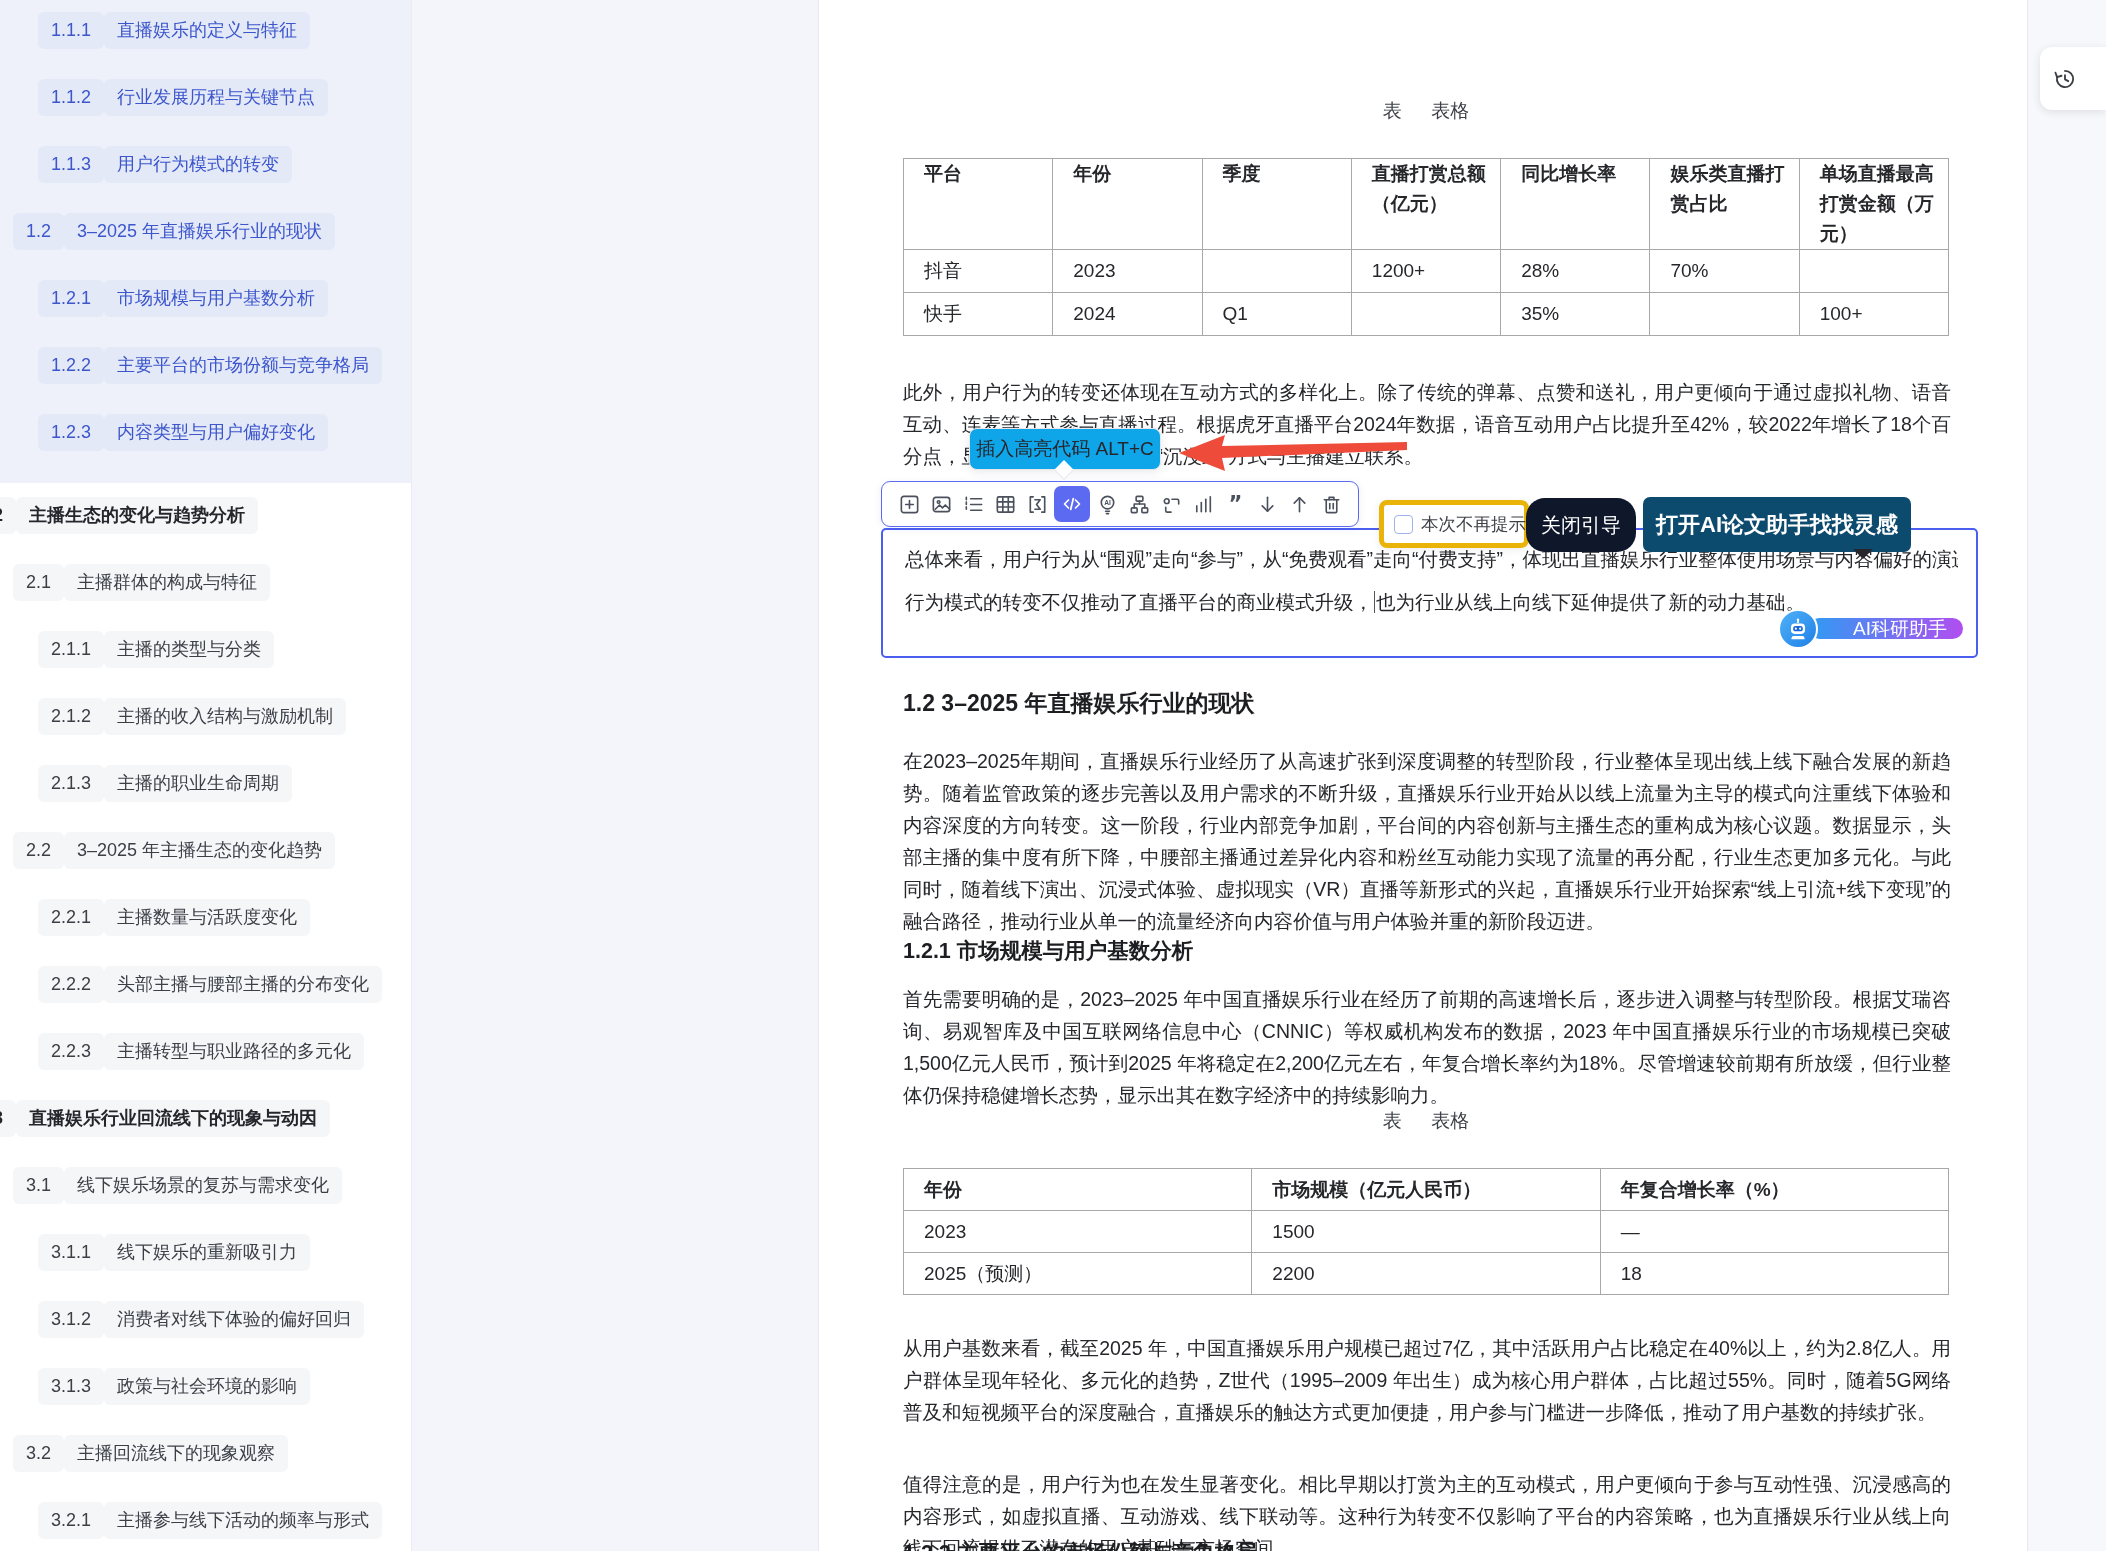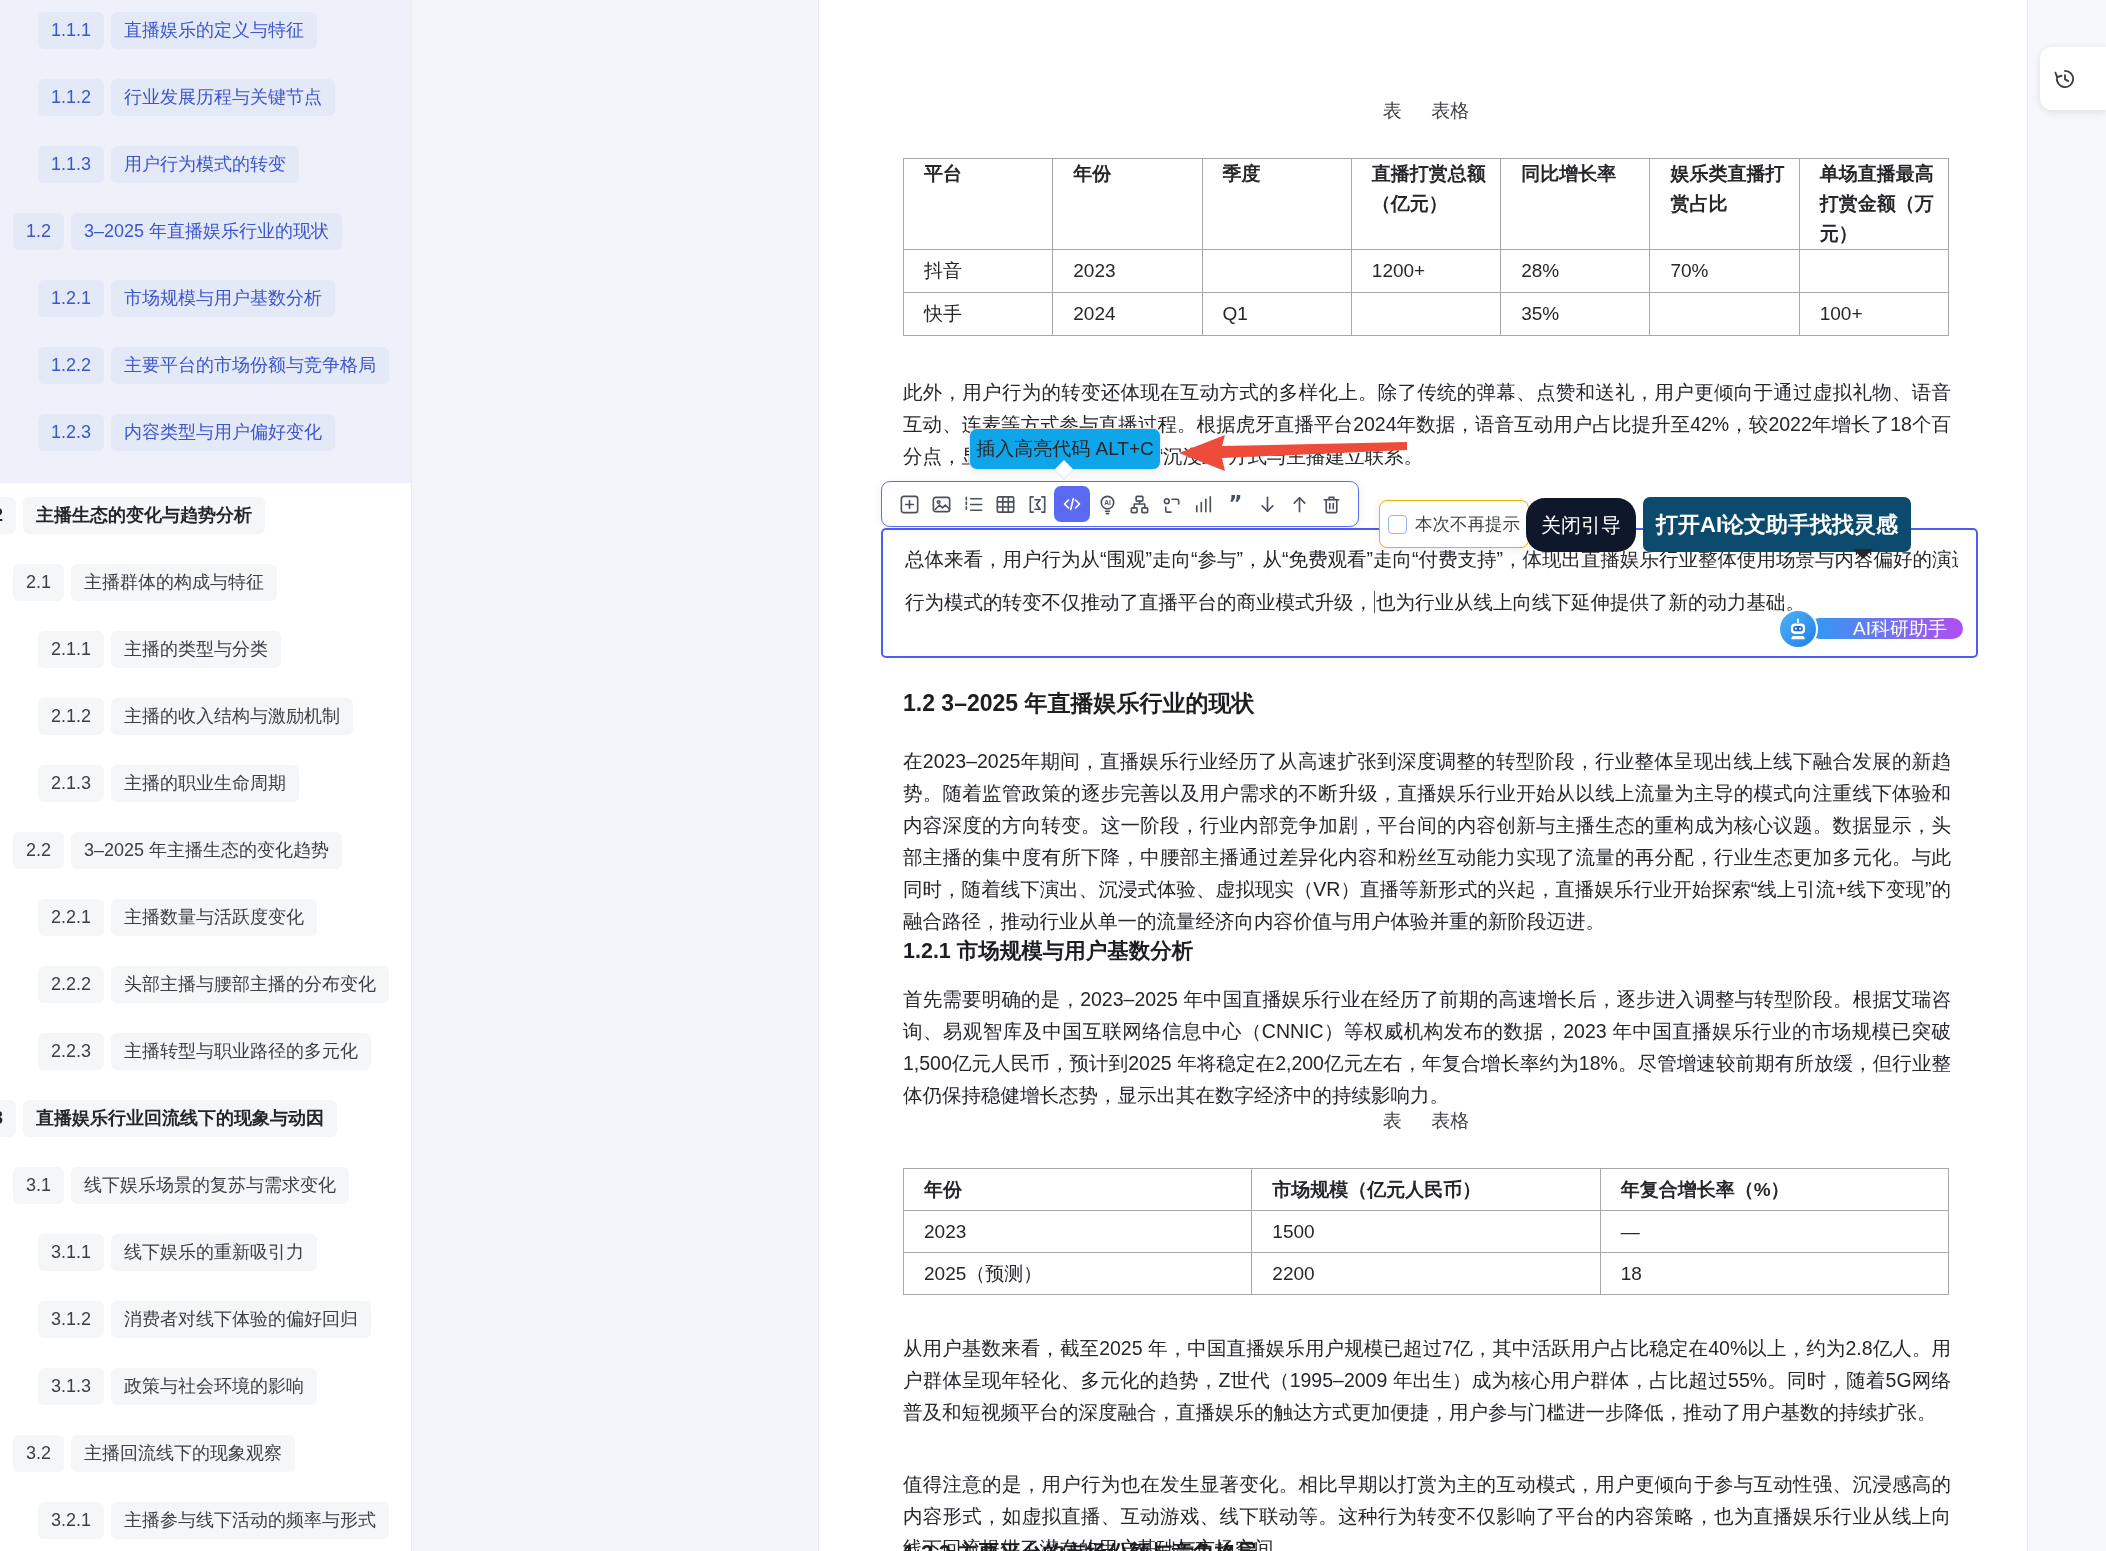--- a/index.html
+++ b/index.html
@@ -4,21 +4,21 @@
 <style>
   html,body{margin:0;padding:0;background:#e9eaf0;}
   *{box-sizing:border-box;}
   body{font-family:"Liberation Sans","DejaVu Sans",sans-serif;}
   #app{position:relative;width:2106px;height:1551px;background:#f4f5fa;overflow:hidden;}
 
   
   #sidebar{position:absolute;left:0;top:0;width:412px;height:1551px;background:#fff;border-right:1px solid #ebecf1;overflow:hidden;}
   .toc-group{padding:14px 0 4px 0;}
   .toc-group.active{background:#eef1fa;padding:12px 0 2px 0;}
-  .toc-item{display:flex;align-items:flex-end;gap:7px;height:37px;margin-bottom:30px;cursor:pointer;white-space:nowrap;}
+  .toc-item{display:flex;align-items:flex-end;gap:0;height:37px;margin-bottom:30px;cursor:pointer;white-space:nowrap;}
   .toc-num,.toc-label{height:37px;line-height:37px;border-radius:6px;background:#f5f6f8;color:#3b3f46;font-size:18px;padding:0 13px;}
   .toc-group.active .toc-num,.toc-group.active .toc-label{background:#e3e9f7;color:#3d56cc;}
   .toc-item.lv1{margin-left:-20px;}
   .toc-item.lv2{margin-left:13px;}
   .toc-item.lv3{margin-left:38px;}
   .toc-item.lv1 .toc-num,.toc-item.lv1 .toc-label{font-weight:700;color:#24262b;}
 
   
   #page{position:absolute;left:818px;top:0;width:1210px;height:1551px;background:#fff;border-left:1px solid #e9eaef;border-right:1px solid #e9eaef;overflow:hidden;}
   .abs{position:absolute;}
@@ -40,21 +40,21 @@
   #code-tip{left:150px;top:428px;width:192px;height:42px;background:#0ea5e9;border:1px solid #e6e6ec;border-radius:8px;box-shadow:0 2px 10px rgba(40,40,60,.10);font-size:19px;color:#26262b;text-align:center;line-height:40px;z-index:6;}
   #code-tip .ptr{position:absolute;left:50%;bottom:-8px;margin-left:-8px;width:14px;height:14px;background:#fff;border-right:1px solid #e6e6ec;border-bottom:1px solid #e6e6ec;transform:rotate(45deg);}
   #red-arrow{left:358px;top:433px;z-index:7;}
 
   #float-toolbar{left:62px;top:481px;width:478px;height:46px;background:#fff;border:1.5px solid #5b6af0;border-radius:9px;display:flex;align-items:center;justify-content:space-between;padding:0 12px;z-index:5;box-shadow:0 2px 8px rgba(70,80,200,.08);}
   .tb-icon{width:30px;height:30px;display:flex;align-items:center;justify-content:center;border-radius:7px;cursor:pointer;}
   .tb-icon svg{stroke:#4b515c;fill:none;stroke-width:1.7;stroke-linecap:round;stroke-linejoin:round;}
   .tb-icon.active{width:36px;height:36px;background:#5b6af0;}
   .tb-icon.active svg{stroke:#fff;}
 
-  #dismiss-card{left:560px;top:500px;width:150px;height:48px;background:#fff;border:1px solid #eab308;border-radius:8px;box-shadow:0 2px 8px rgba(40,40,60,.08);display:flex;align-items:center;gap:8px;padding:0 10px;z-index:6;justify-content:center;}
+  #dismiss-card{left:560px;top:500px;width:150px;height:48px;background:#fff;border:5px solid #eab308;border-radius:8px;box-shadow:0 2px 8px rgba(40,40,60,.08);display:flex;align-items:center;gap:8px;padding:0 10px;z-index:6;}
   #dismiss-card .cb{width:19px;height:19px;border:1.5px solid #9fb3e8;border-radius:4px;background:#fff;flex:none;}
   #dismiss-card .cb-label{font-size:17.5px;color:#3f4248;white-space:nowrap;}
   #close-guide{left:707px;top:498px;width:110px;height:54px;background:#0f172a;border:none;border-radius:19px;color:#fff;font-size:20px;z-index:6;cursor:pointer;font-family:inherit;}
   #ai-tip{left:824px;top:497px;width:268px;height:55px;background:#0c4a6e;border-radius:7px;color:#fff;font-size:22px;font-weight:700;text-align:center;line-height:55px;z-index:6;white-space:nowrap;}
   #ai-tip .ptr{position:absolute;right:38px;bottom:-17px;width:0;height:0;border:10px solid transparent;border-top-color:#26262c;}
 
   
   #sel-block{left:62px;top:528px;width:1097px;height:130px;border:2px solid #4a5ef0;border-radius:5px;background:#fff;z-index:1;}
   #sel-block .bl{position:absolute;left:22px;width:1053px;font-size:19.5px;color:#26272b;white-space:nowrap;overflow:hidden;}
   #sel-block .l1{top:16px;}

